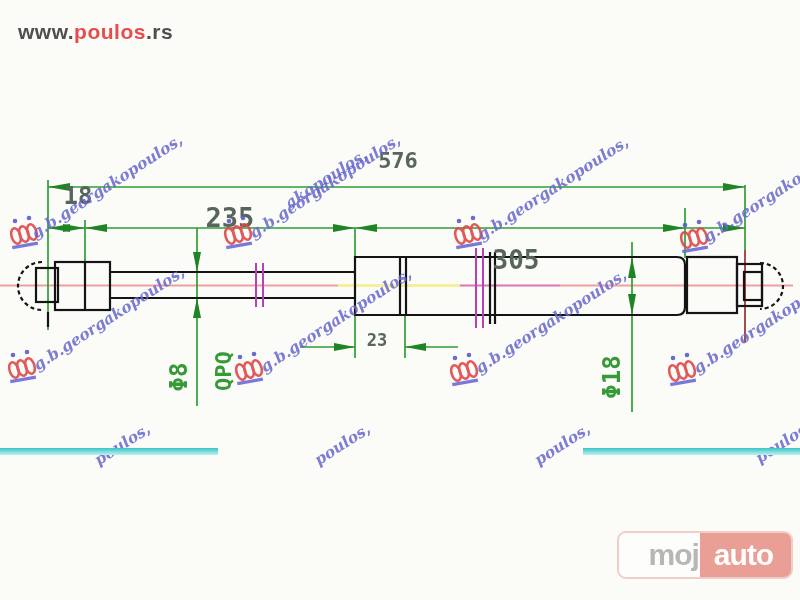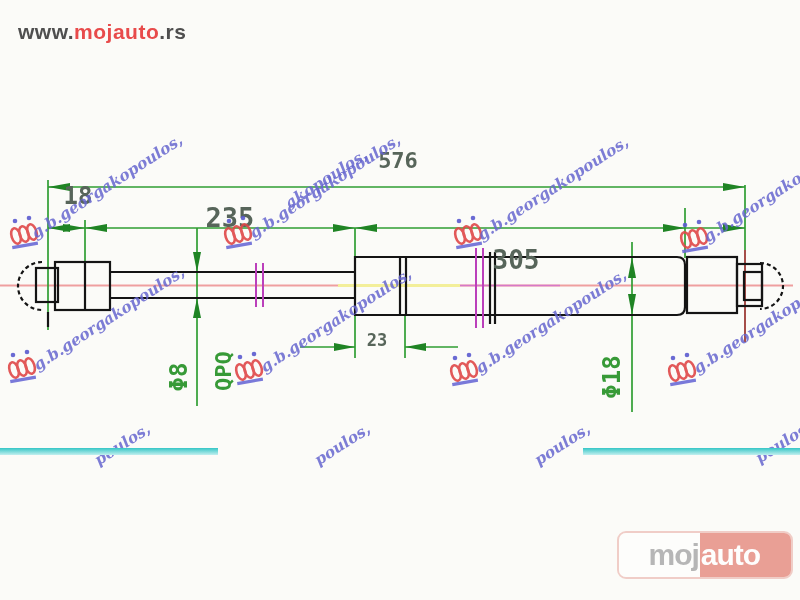--- a/index.html
+++ b/index.html
@@ -45,31 +45,31 @@
   .badge .left{
     flex:0 0 47%;background:rgba(255,255,255,.55);
     display:flex;align-items:center;justify-content:flex-end;
   }
   .badge .right{
     flex:1;background:rgba(222,106,92,.78);
     display:flex;align-items:center;justify-content:flex-start;
   }
   .badge span{font-weight:bold;font-size:30px;letter-spacing:-1px;line-height:1;}
   .badge .moj{color:#a8a8a8;padding-right:1px;}
-  .badge .auto{color:#ffffff;padding-left:1px;}
+  .badge .auto{color:#ffffff;padding-left:14px;}
 
   svg.drawing{position:absolute;left:0;top:0;}
 </style>
 </head>
 <body>
 
 <div class="canvas">
 
   <div class="brand">
-    <span class="g">www.</span><span class="r">mojauto</span><span class="g">.rs</span>
+    <span class="g">www.</span><span class="r">poulos</span><span class="g">.rs</span>
   </div>
 
   <svg class="drawing" width="800" height="600" viewBox="0 0 800 600">
 
     <g>
       <line x1="0" y1="285.5" x2="793" y2="285.5" stroke="#ef9f9f" stroke-width="2"></line>
       <line x1="338" y1="285.5" x2="460" y2="285.5" stroke="#f3ef9a" stroke-width="3"></line>
       <line x1="460" y1="285.5" x2="560" y2="285.5" stroke="#d678c8" stroke-width="1.6"></line>
     </g>
 

